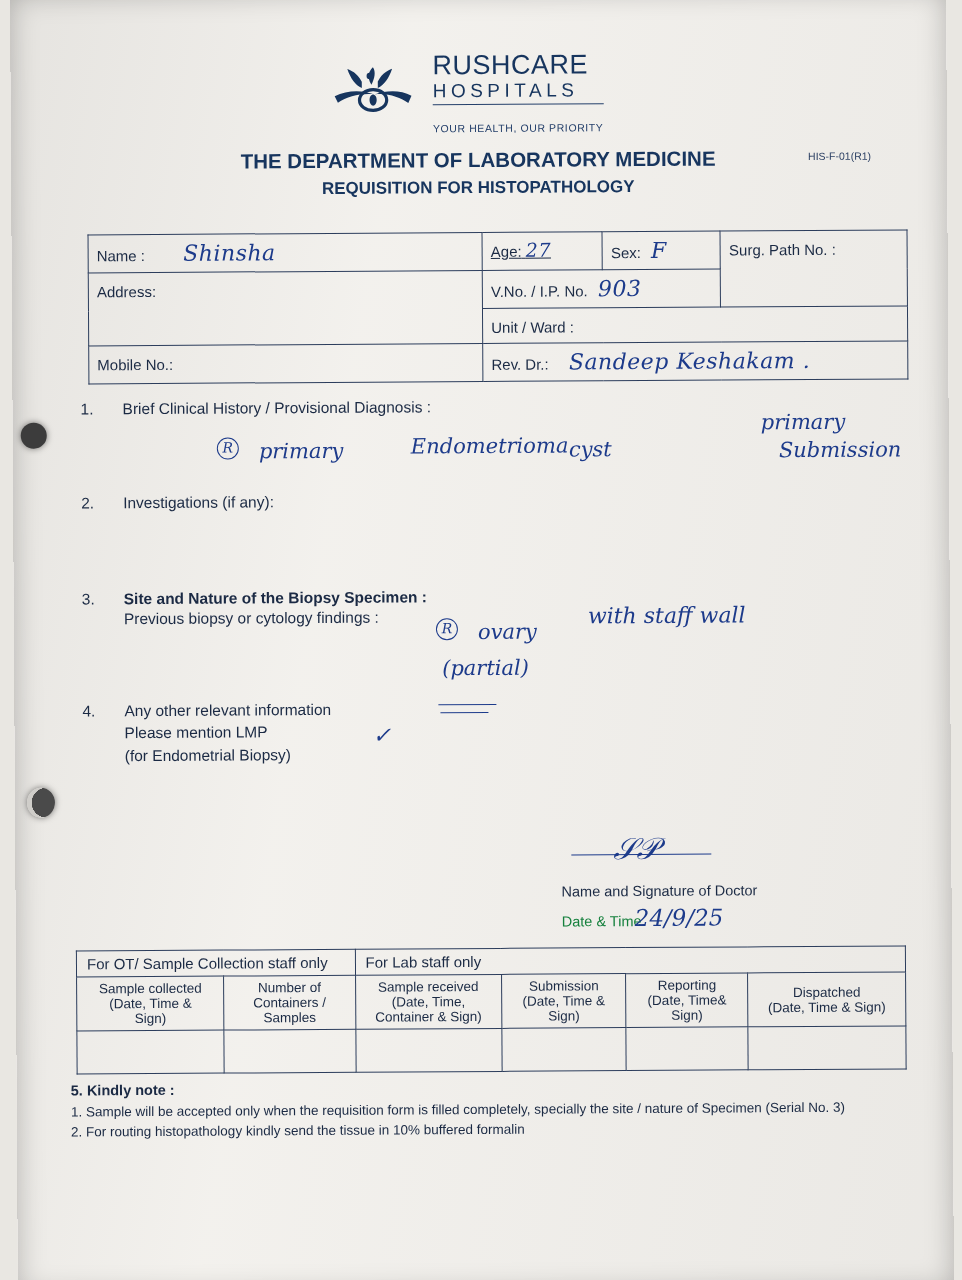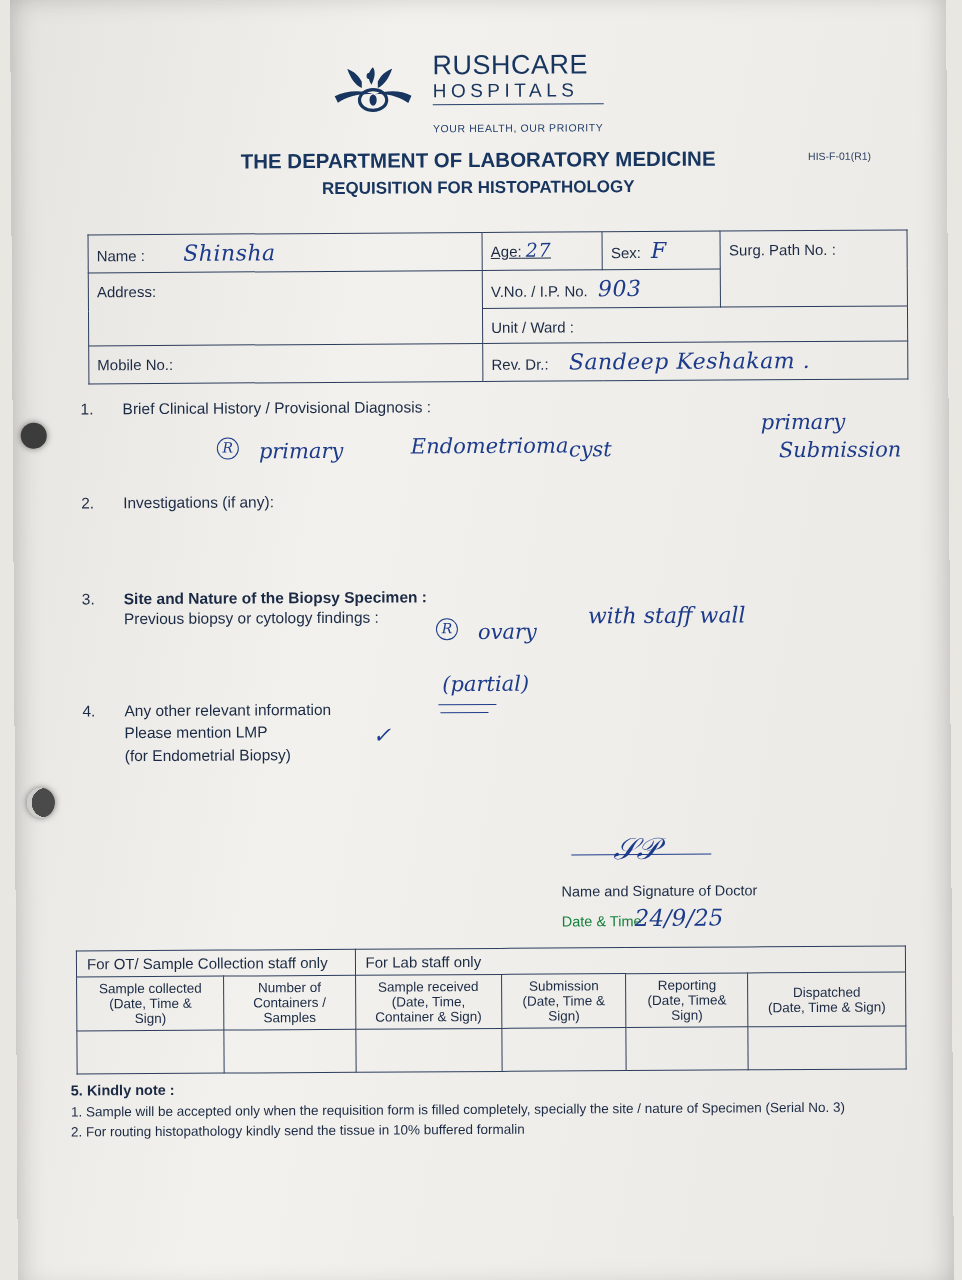--- a/index.html
+++ b/index.html
@@ -322,21 +322,21 @@
     <span class="hw" style="left:330px; top:520px; font-size:20px;"></span>
 
     <div class="item" style="left:82px; top:588px; width:700px;">
       <span class="num">3.</span>
       <span class="txt bold">Site and Nature of the Biopsy Specimen :</span>
       <span class="txt" style="margin-top:2px;">Previous biopsy or cytology findings :</span>
     </div>
     <span class="hw circleR" style="left:436px; top:618px;">R</span>
     <span class="hw" style="left:478px; top:620px; font-size:21px;">ovary</span>
     <span class="hw" style="left:588px; top:604px; font-size:22px;">with staff wall</span>
-    <span class="hw" style="left:442px; top:656px; font-size:21px;margin-top:16px;">(partial)</span>
+    <span class="hw" style="left:442px; top:656px; font-size:21px;">(partial)</span>
     <span class="underline-sm" style="left:438px; top:704px;"></span>
     <span class="underline-sm" style="left:440px; top:712px; width:48px;"></span>
 
     <div class="item" style="left:82px; top:698px; width:520px; line-height:1.45;">
       <span class="num">4.</span>
       <span class="txt">Any other relevant information</span>
       <span class="txt">Please mention LMP</span>
       <span class="txt">(for Endometrial Biopsy)</span>
     </div>
     <span class="tick hw" style="left:372px; top:722px;">✓</span>

